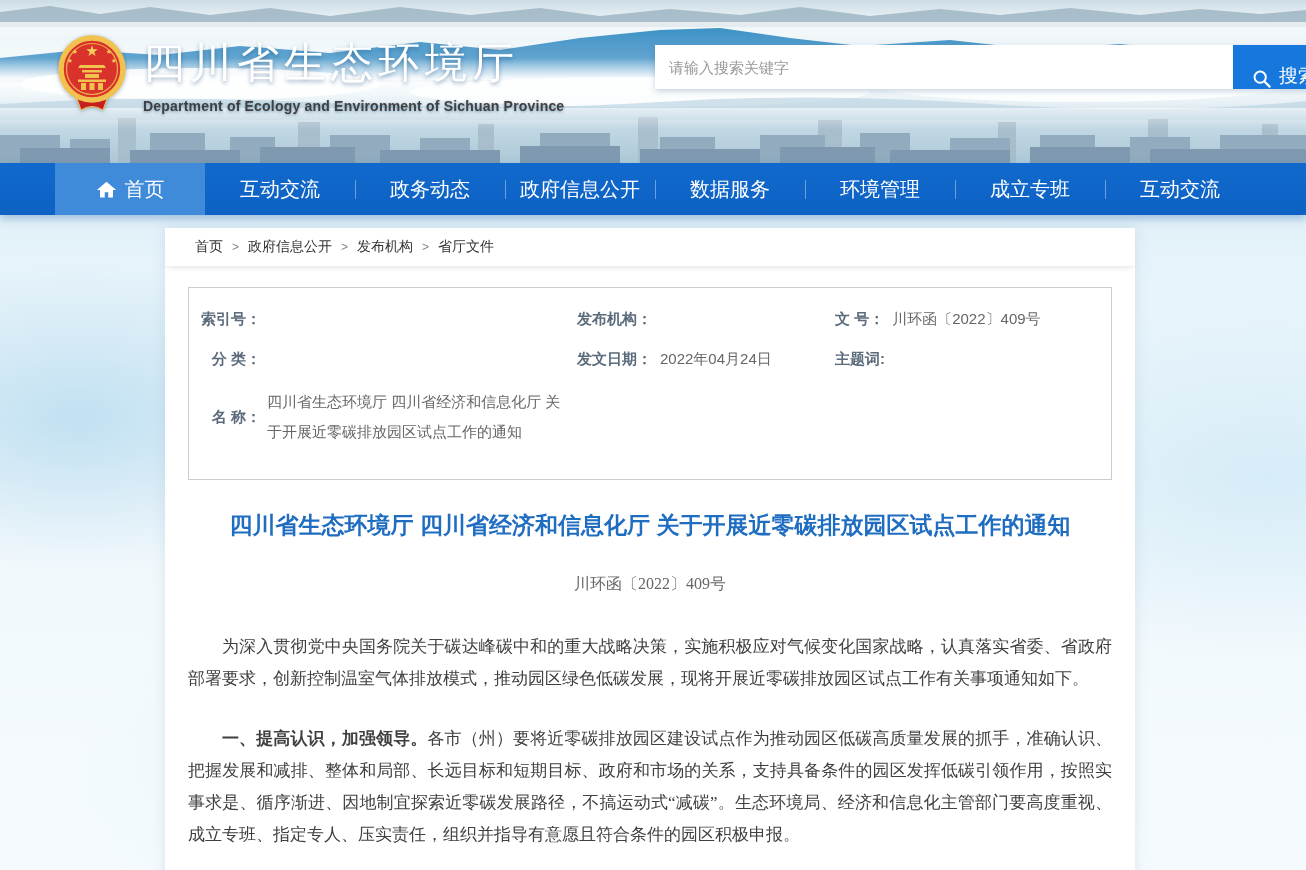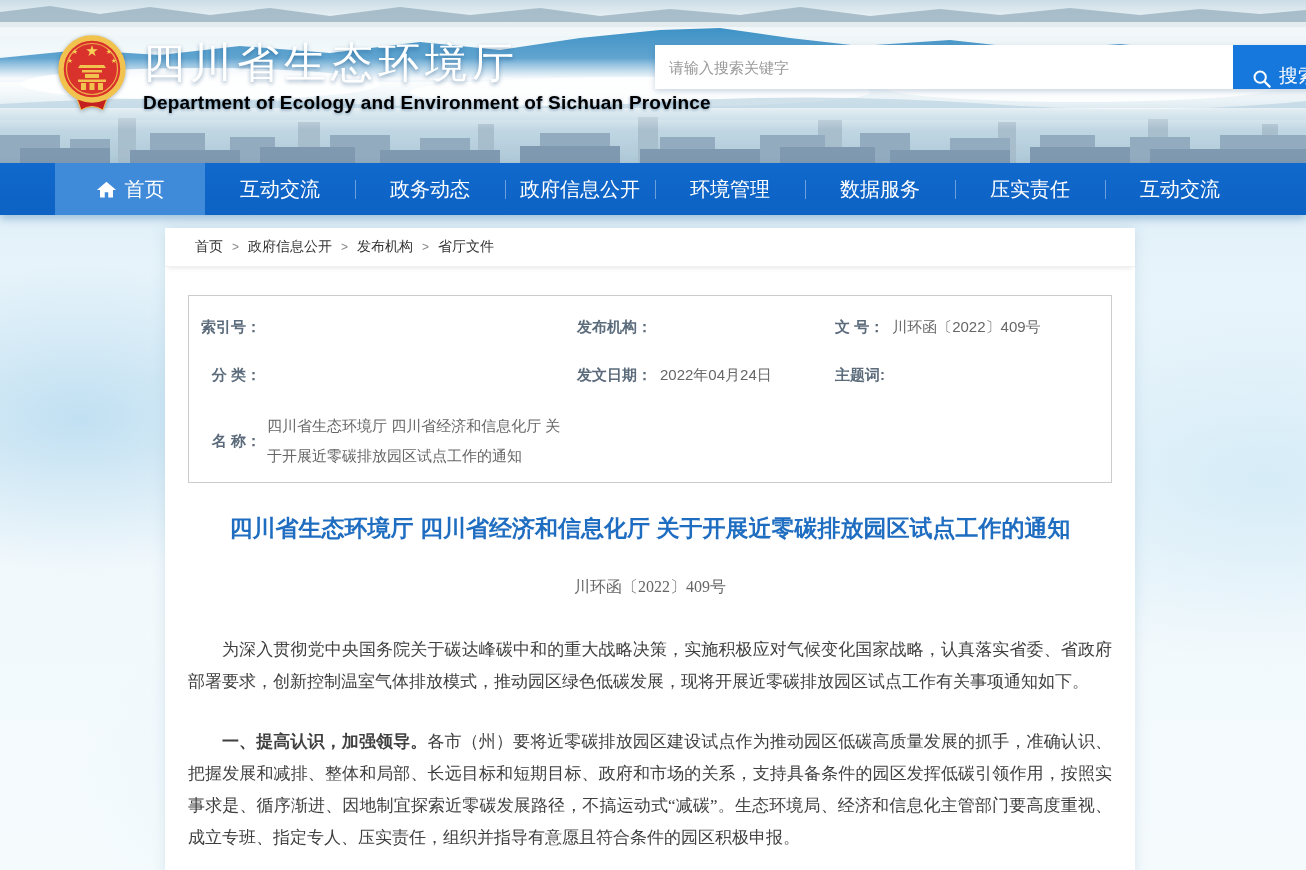--- a/index.html
+++ b/index.html
@@ -20,21 +20,21 @@
   .banner-bg { position: absolute; inset: 0; width: 100%; height: 100%; }
   .logo-block { position: absolute; left: 54px; top: 34px; display: flex; align-items: flex-start; cursor: pointer; }
   .emblem { width: 76px; height: 80px; flex: 0 0 auto; filter: drop-shadow(0 1px 2px rgba(0,40,80,.35)); }
   .site-titles { margin-left: 13px; padding-top: 6px; }
   .site-cn {
     color: #fff; font-size: 42px; font-weight: normal; letter-spacing: 5px;
     line-height: 46px; text-shadow: 0 2px 4px rgba(20,70,120,.45);
     font-family: "Liberation Serif", "DejaVu Serif", serif;
   }
   .site-en {
-    color: #000000; font-size: 19px; font-weight: bold; margin-top: 6px; letter-spacing: .2px;
+    color: #404040; font-size: 14px; font-weight: bold; margin-top: 12px; letter-spacing: .2px;
     text-shadow: 0 1px 3px rgba(20,70,120,.5);
   }
   .search-box { position: absolute; left: 655px; top: 45px; width: 681px; height: 44px; display: flex; box-shadow: 0 2px 6px rgba(30,80,130,.25); }
   .search-input {
     flex: 1; border: none; outline: none; background: #fff;
     padding: 0 14px; font-size: 15px; color: #333;
   }
   .search-input::placeholder { color: #999; }
   .search-btn {
     width: 103px; border: none; background: #1677dc; color: #fff;
@@ -73,22 +73,22 @@
     height: 39px; display: flex; align-items: center; padding-left: 30px;
     font-size: 14px; color: #333;
     border-bottom: 1px solid #f1f1f1;
     box-shadow: 0 4px 5px -3px rgba(0,0,0,.10);
   }
   .breadcrumb a { color: #333; text-decoration: none; cursor: pointer; }
   .breadcrumb .sep { color: #888; margin: 0 9px; font-size: 12px; }
 
   
   .meta-box {
-    margin: 28px 23px 0; border: 1px solid #ccc; padding: 13px 0 5px;
-    display: grid; grid-template-columns: 388px 258px auto; row-gap: 12px;
+    margin: 20px 23px 0; border: 1px solid #ccc; padding: 13px 0 26px;
+    display: grid; grid-template-columns: 388px 258px auto; row-gap: 4px;
     font-size: 15px;
   }
   .meta-cell { display: flex; align-items: flex-start; padding: 6px 0; line-height: 24px; }
   .meta-label { flex: 0 0 auto; font-weight: bold; color: #5b6b7b; white-space: nowrap; }
   .meta-cell.c1 .meta-label { display: inline-block; width: 72px; text-align: right; }
   .meta-value { color: #666; margin-left: 8px; }
   .meta-name-value { width: 306px; line-height: 30px; margin-left: 6px; }
 
   
   .article { padding: 0 23px 40px; }
@@ -236,27 +236,27 @@
     <div class="nav-item">
       <span>互动交流</span>
     </div>
     <div class="nav-item">
       <span>政务动态</span>
     </div>
     <div class="nav-item">
       <span>政府信息公开</span>
     </div>
     <div class="nav-item">
+      <span>数据服务</span>
+    </div>
+    <div class="nav-item">
       <span>环境管理</span>
     </div>
     <div class="nav-item">
-      <span>数据服务</span>
-    </div>
-    <div class="nav-item">
-      <span>压实责任</span>
+      <span>成立专班</span>
     </div>
     <div class="nav-item">
       <span>互动交流</span>
     </div>
   </div>
 </nav>
 
 <main class="container">
 
   <div class="breadcrumb">

